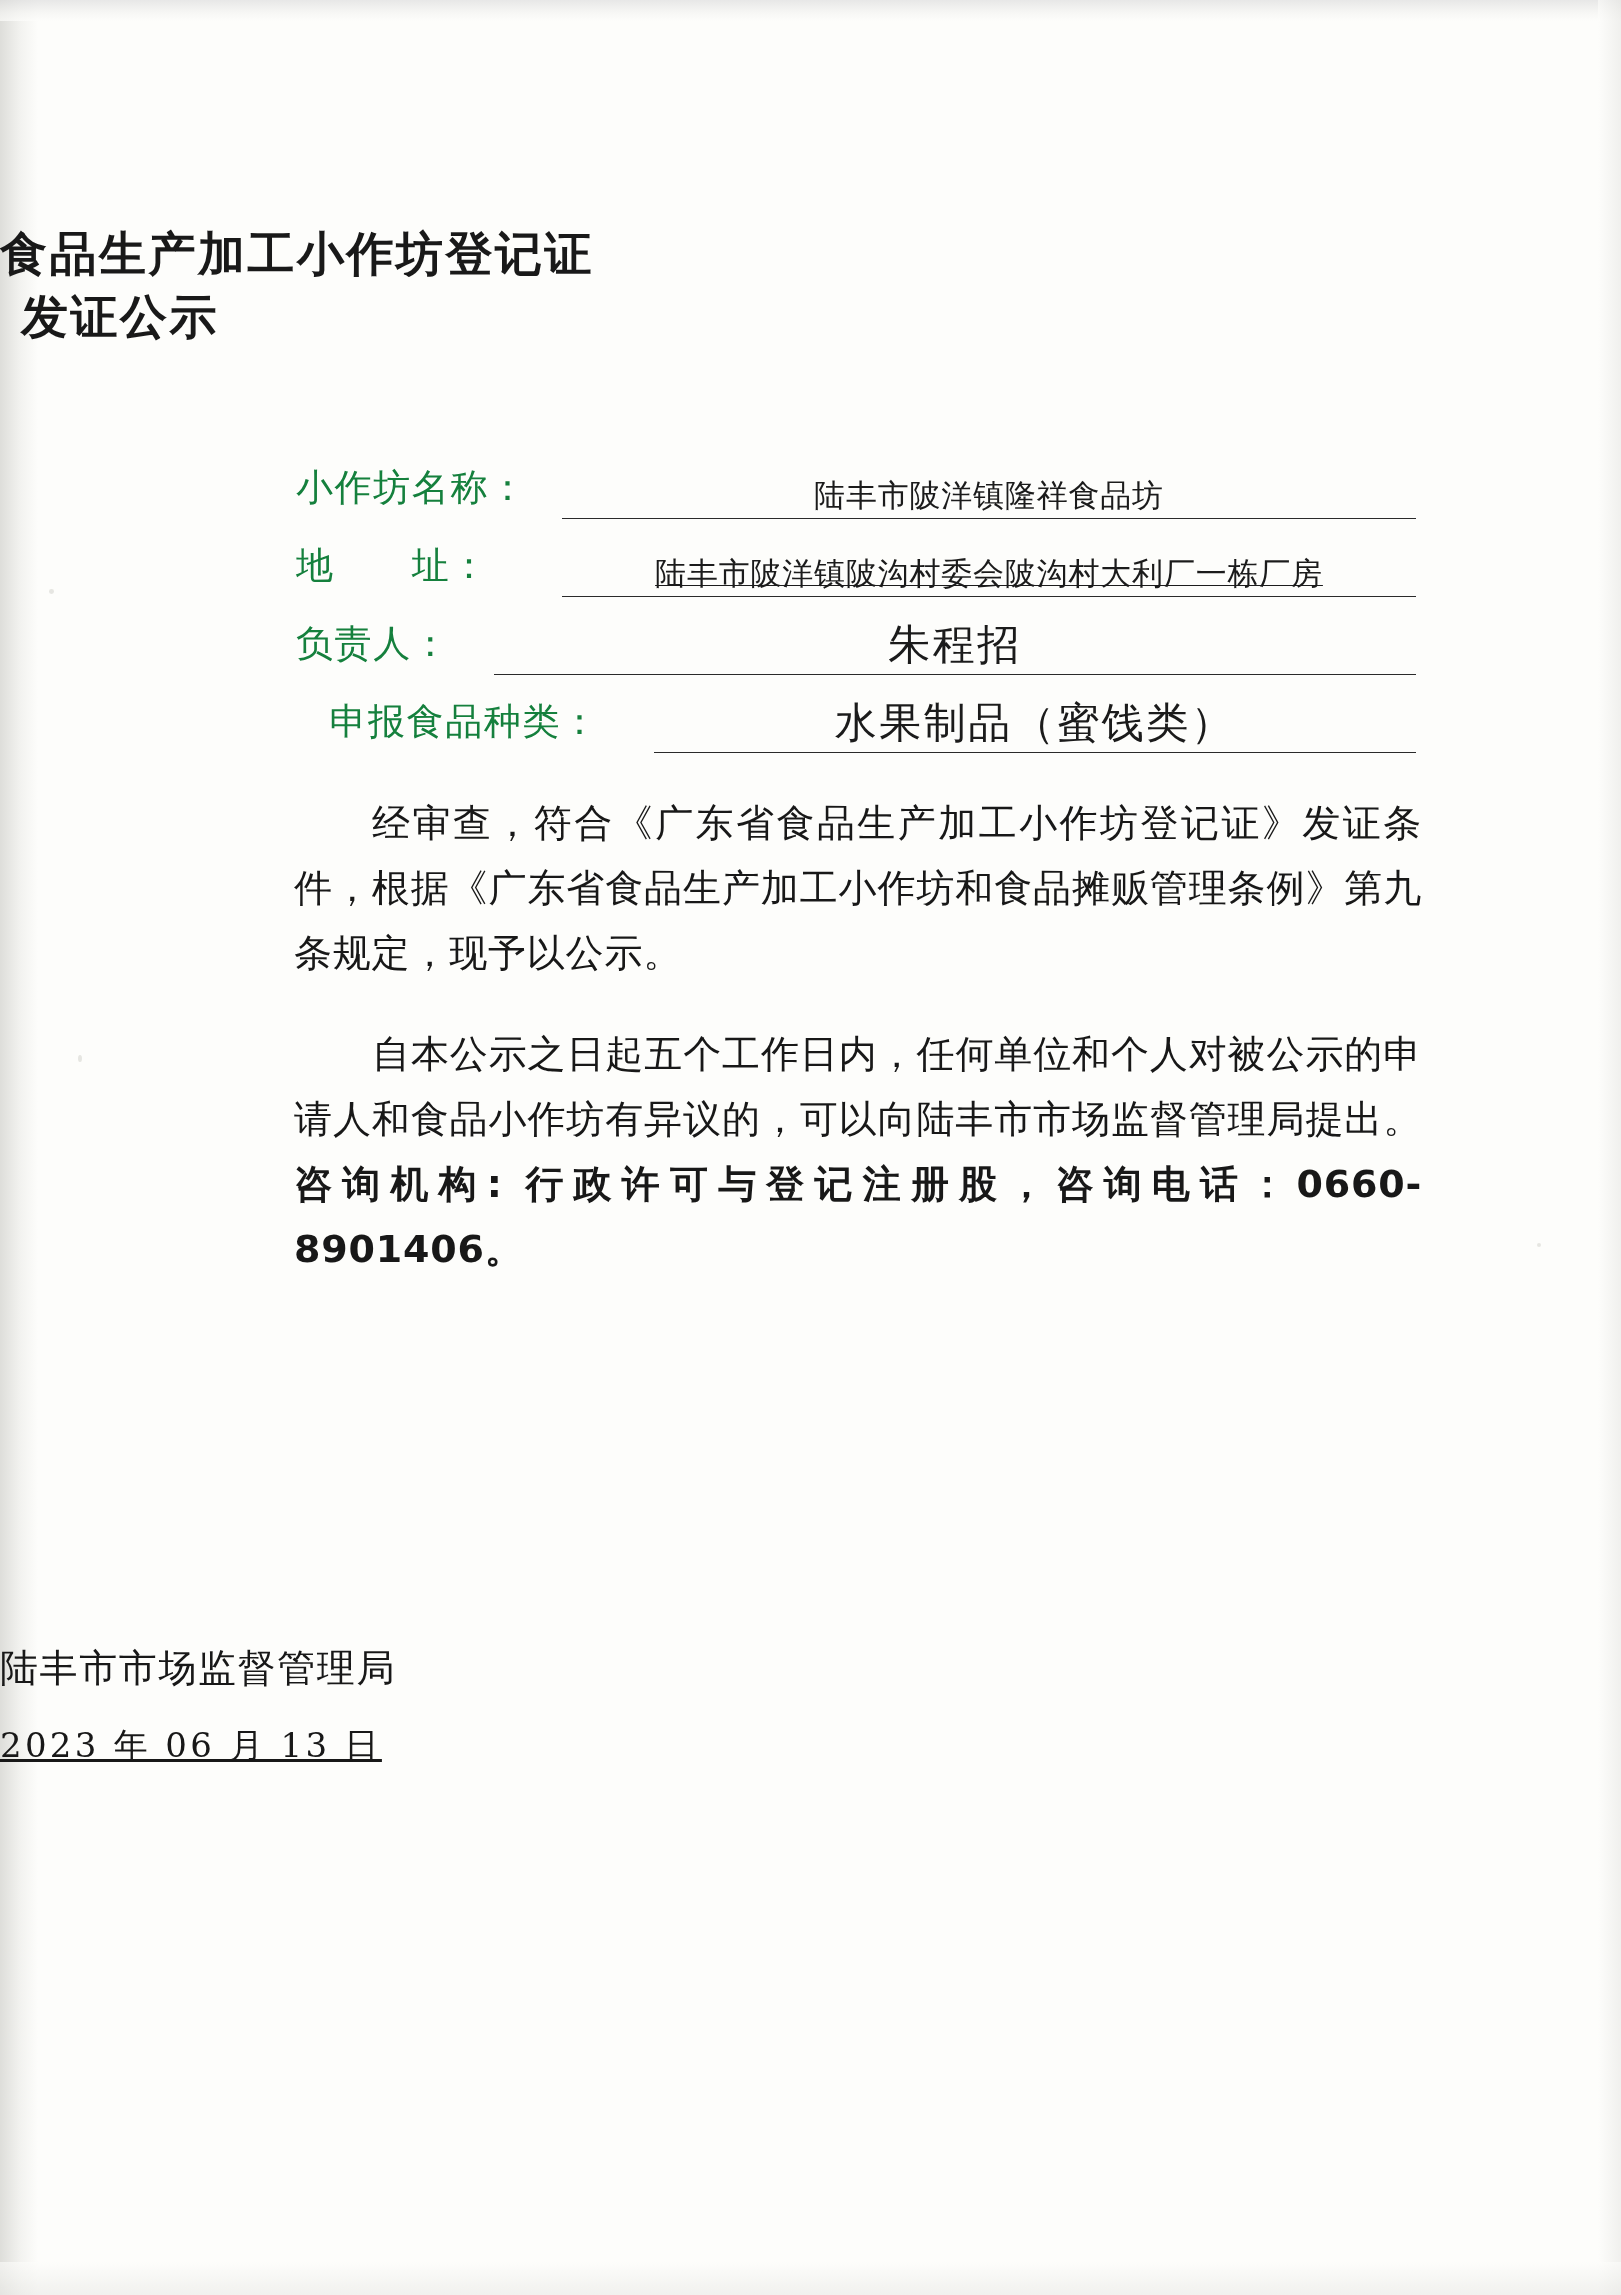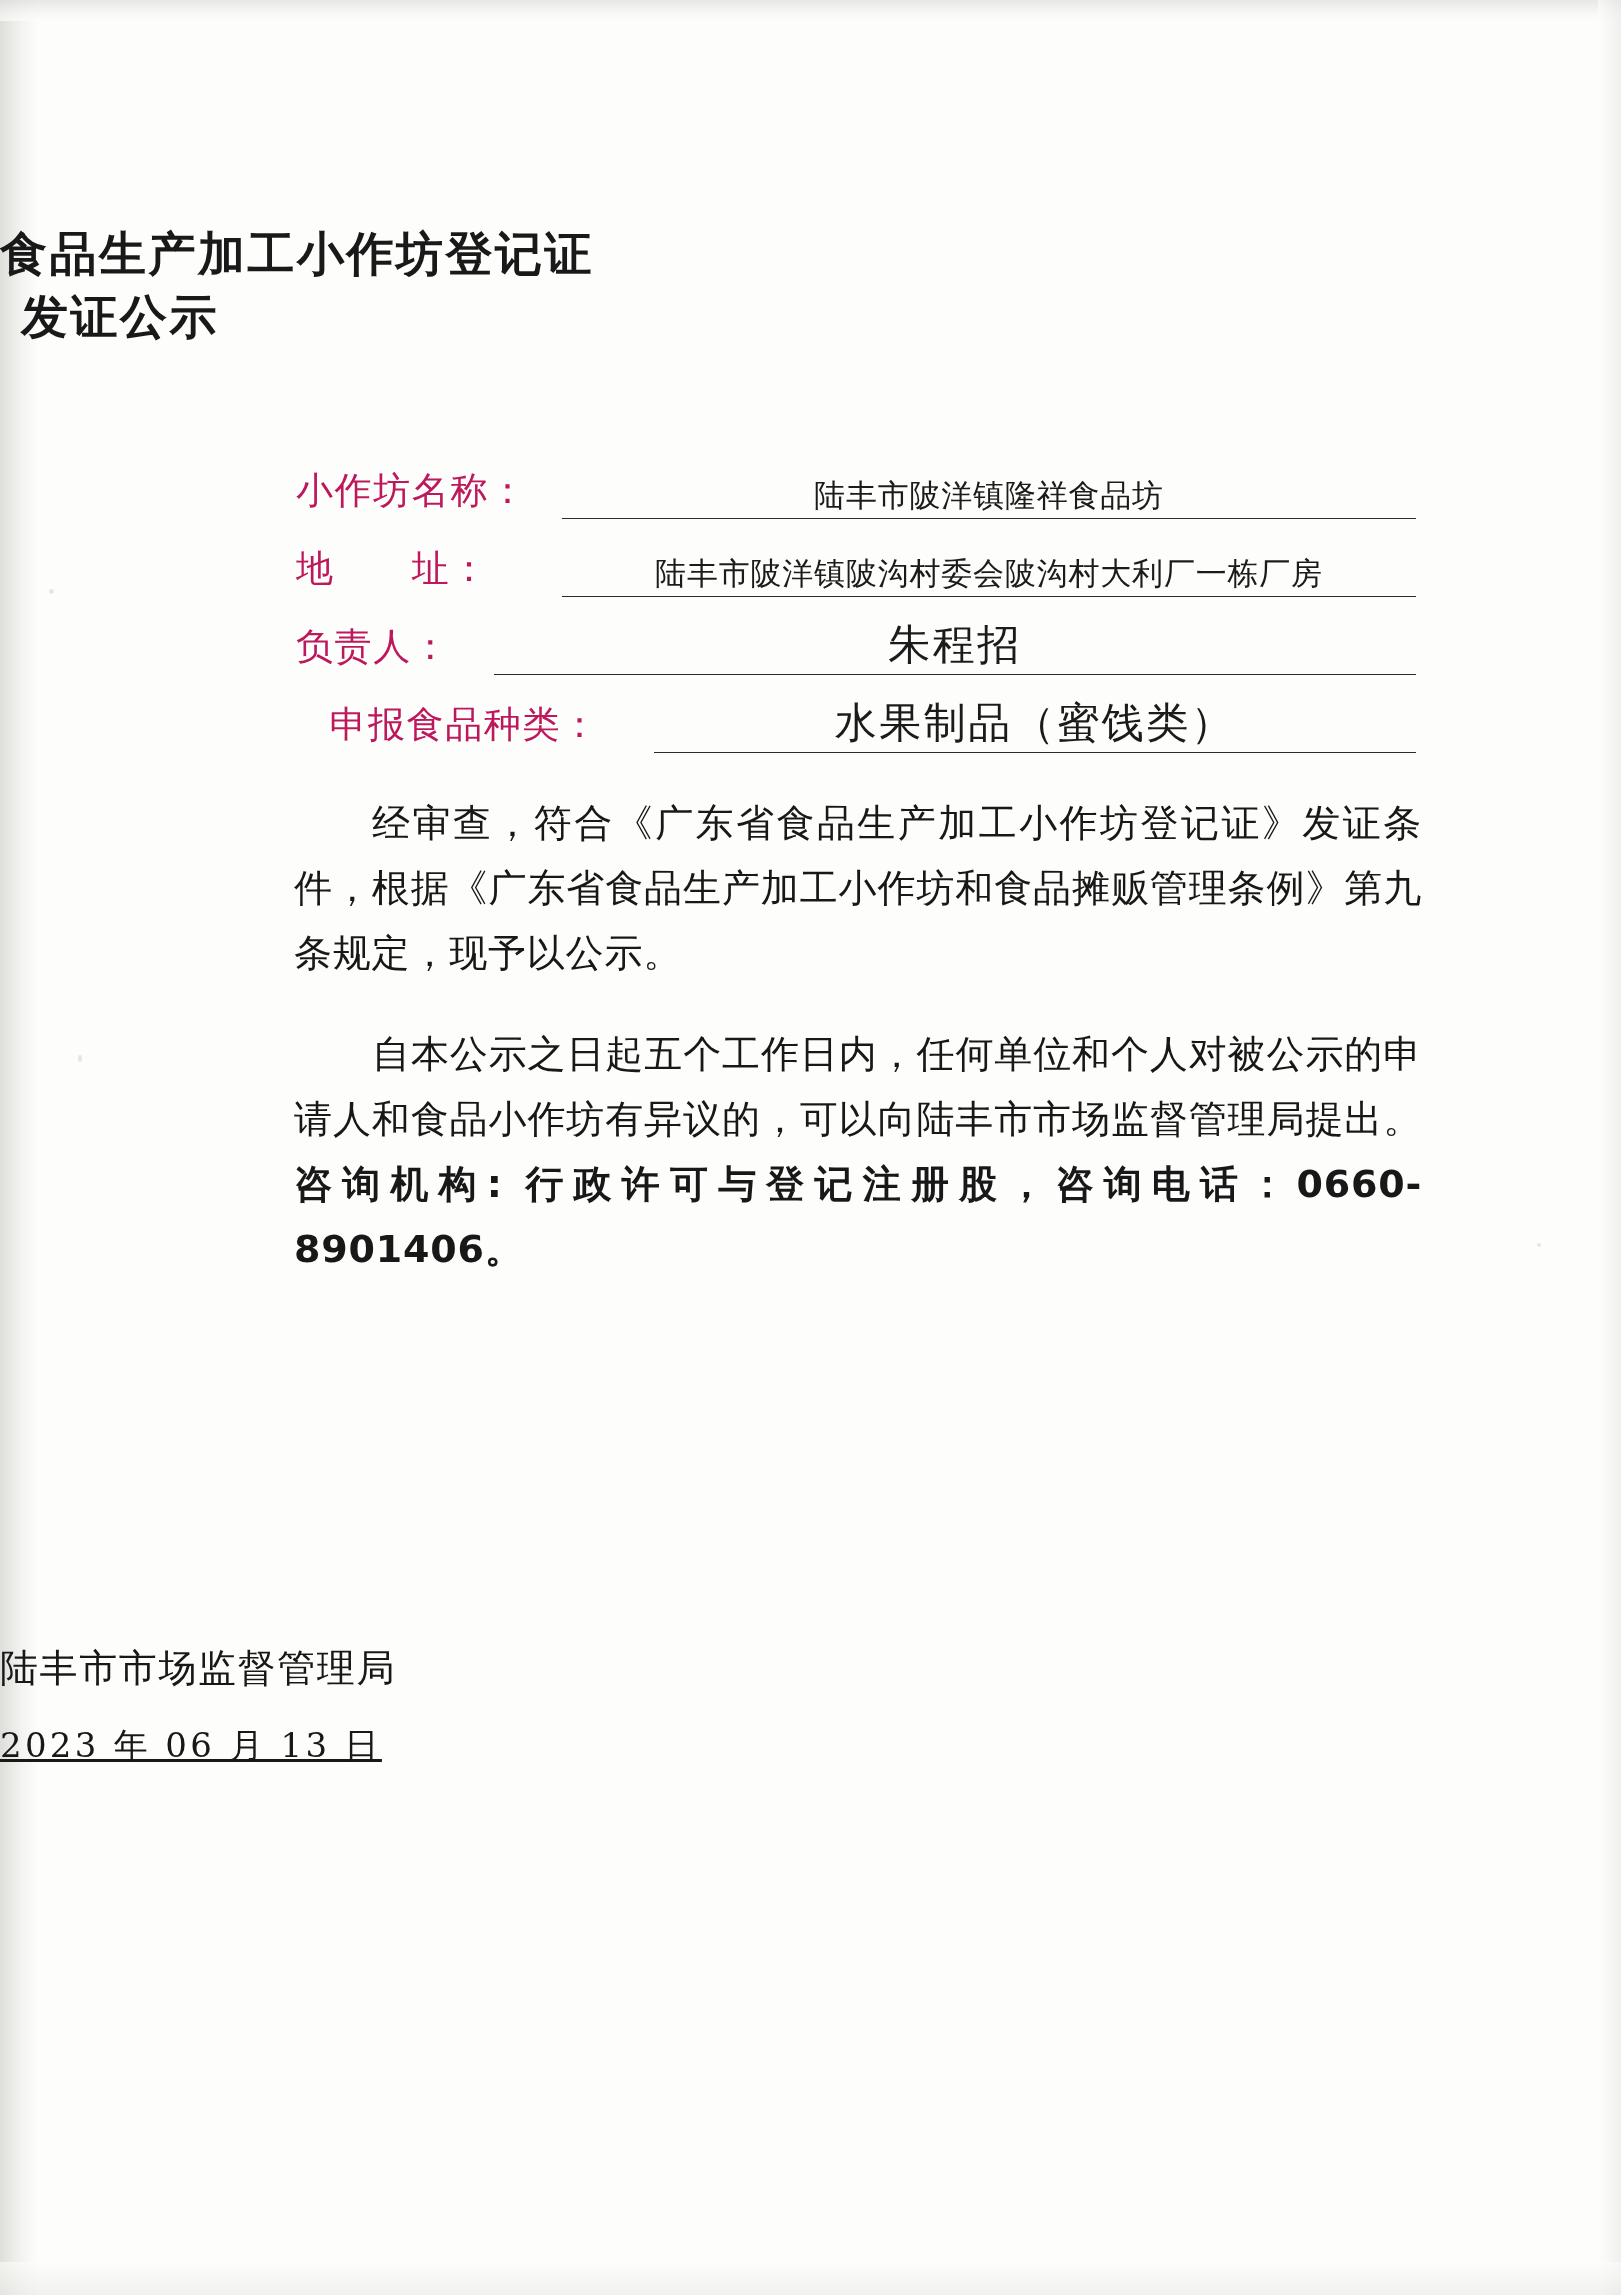--- a/index.html
+++ b/index.html
@@ -91,21 +91,22 @@
     display: flex;
     align-items: flex-end;
     height: 78px;
   }
   .field-label {
     font-size: 37px;
     letter-spacing: 1.6px;
     white-space: nowrap;
     line-height: 1;
     padding-bottom: 9.8px;
-    color: #be185d;
+    color: #15803d;
+    font-family: Liberation Mono, monospace;
   }
   .field-label.spaced {
     letter-spacing: 1.6px;
   }
   .field-value-wrap {
     flex: 1;
     border-bottom: 1.6px solid #2a2a2a;
     text-align: center;
     padding-bottom: 1px;
     margin-left: 6.5px;
@@ -120,21 +121,21 @@
     letter-spacing: 2.5px;
   }
 
   
   .row-name .field-label { width: 245px; }
   .row-addr .field-label { width: 245px; }
   .row-person .field-label { width: 177px; }
   .row-kind .field-label { width: 337px; text-align: center; }
 
   .row-name .field-value-wrap { margin-left: 21px; }
-  .row-addr .field-value-wrap { margin-left: 21px; }
+  .row-addr .field-value-wrap { margin-left: 21px; text-decoration: underline; }
   .row-person .field-value-wrap { margin-left: 21px; margin-right: 0; }
   .row-kind .field-value-wrap { margin-left: 21px; }
 
   
   .body-text {
     position: absolute;
     top: 791px;
     left: 294px;
     width: 1128px;
     font-size: 38px;

